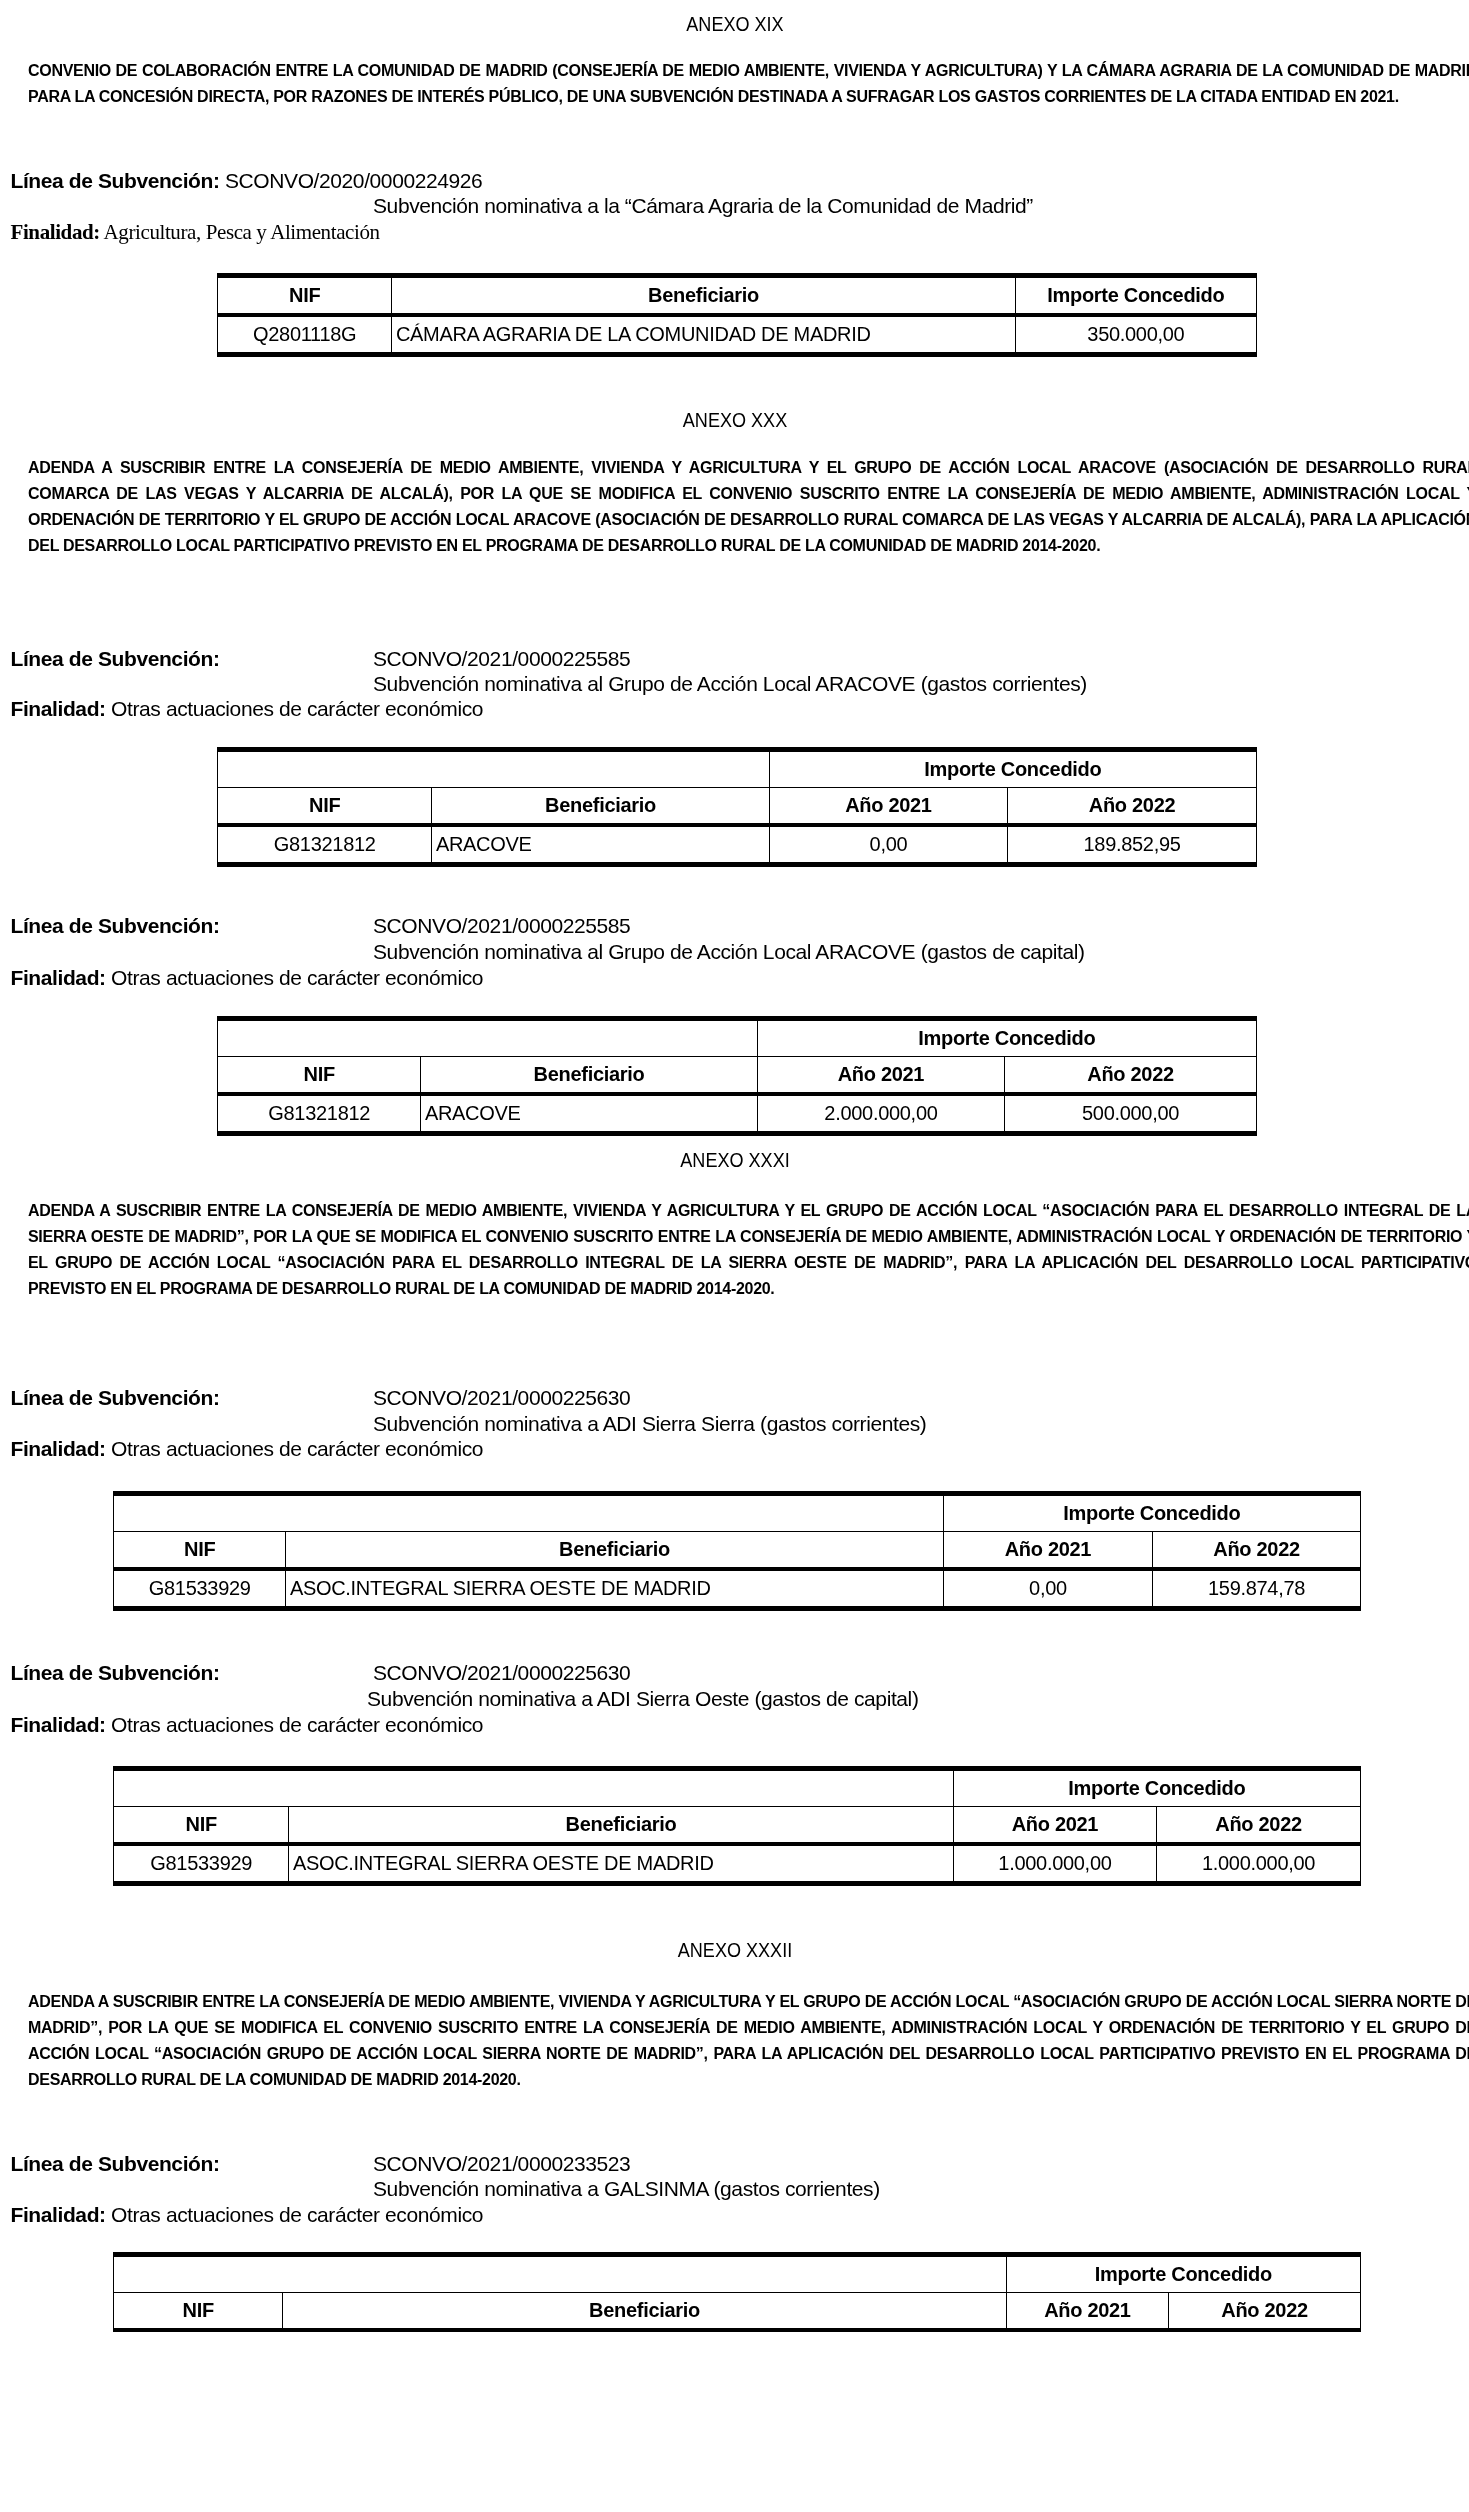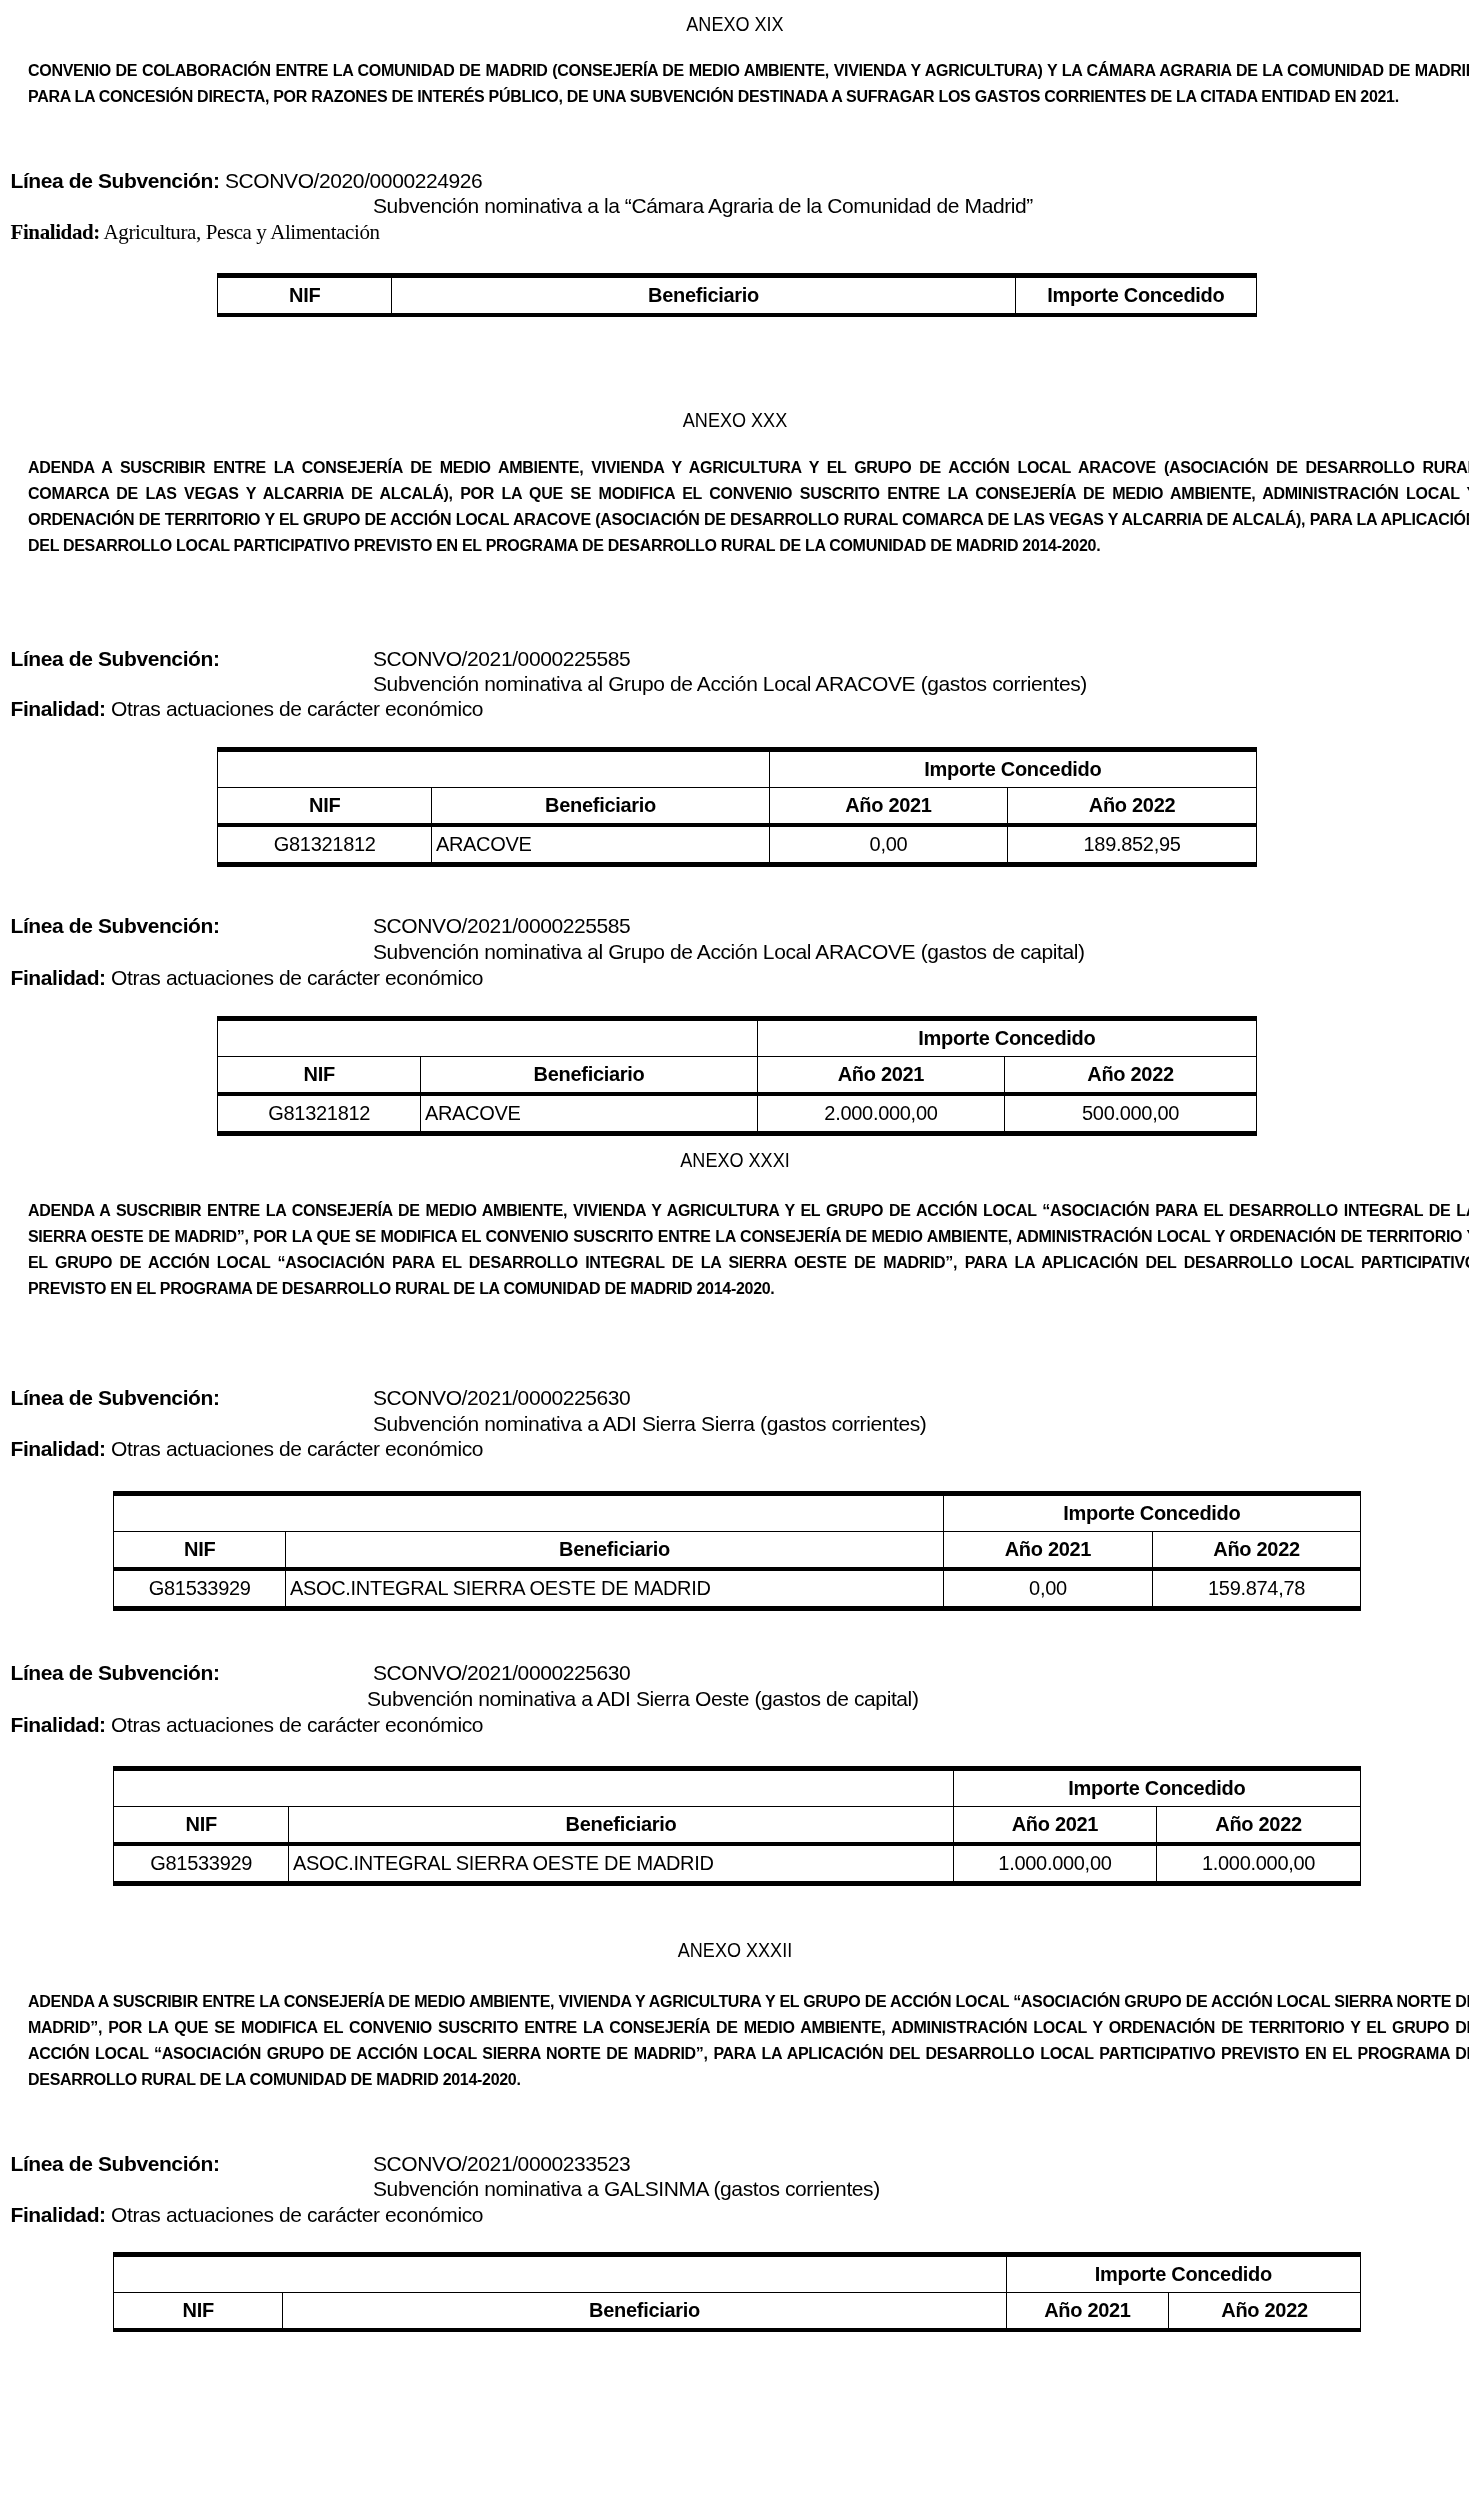--- a/index.html
+++ b/index.html
@@ -37,20 +37,25 @@
   <span>Agricultura, Pesca y Alimentación</span>
 </div>
 
 <table class="grid" style="left:217px;top:273px;width:1040px;">
   <tbody>
       <tr class="top hdr2">
     <td class="b" style="width:163px;height:35px;">NIF</td>
     <td class="b" style="width:612px;">Beneficiario</td>
     <td class="b">Importe Concedido</td>
   </tr>
+  <tr class="bot">
+    <td class="c" style="height:35px;">Q2801118G</td>
+    <td class="l">CÁMARA AGRARIA DE LA COMUNIDAD DE MADRID</td>
+    <td class="c">350.000,00</td>
+  </tr>
 </tbody>
   </table>
 
 <div class="abs anexo" style="top:408px;">ANEXO XXX</div>
 <div class="abs heading" style="top:455px;">ADENDA A SUSCRIBIR ENTRE LA CONSEJERÍA DE MEDIO AMBIENTE, VIVIENDA Y AGRICULTURA Y EL GRUPO DE ACCIÓN LOCAL ARACOVE (ASOCIACIÓN DE DESARROLLO RURAL COMARCA DE LAS VEGAS Y ALCARRIA DE ALCALÁ), POR LA QUE SE MODIFICA EL CONVENIO SUSCRITO ENTRE LA CONSEJERÍA DE MEDIO AMBIENTE, ADMINISTRACIÓN LOCAL Y ORDENACIÓN DE TERRITORIO Y EL GRUPO DE ACCIÓN LOCAL ARACOVE (ASOCIACIÓN DE DESARROLLO RURAL COMARCA DE LAS VEGAS Y ALCARRIA DE ALCALÁ), PARA LA APLICACIÓN DEL DESARROLLO LOCAL PARTICIPATIVO PREVISTO EN EL PROGRAMA DE DESARROLLO RURAL DE LA COMUNIDAD DE MADRID 2014-2020.</div>
 
 <div class="abs meta" style="left:10.5px;top:646px;">
   <b>Línea de Subvención:</b>
 </div>
 <div class="abs meta" style="left:373px;top:646px;">SCONVO/2021/0000225585</div>

